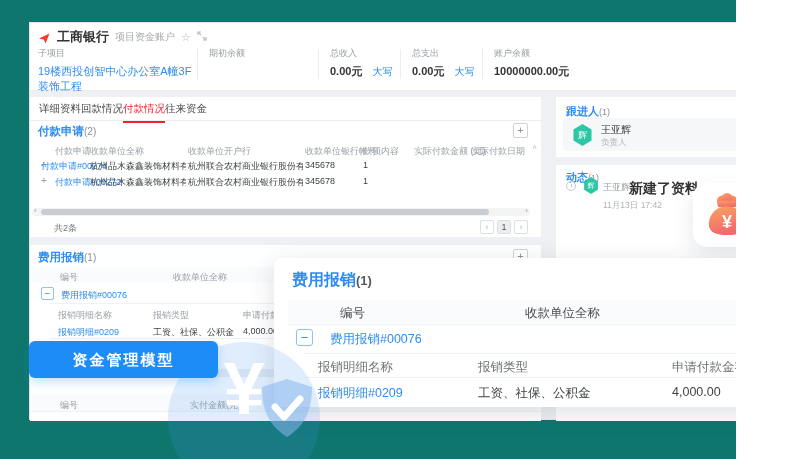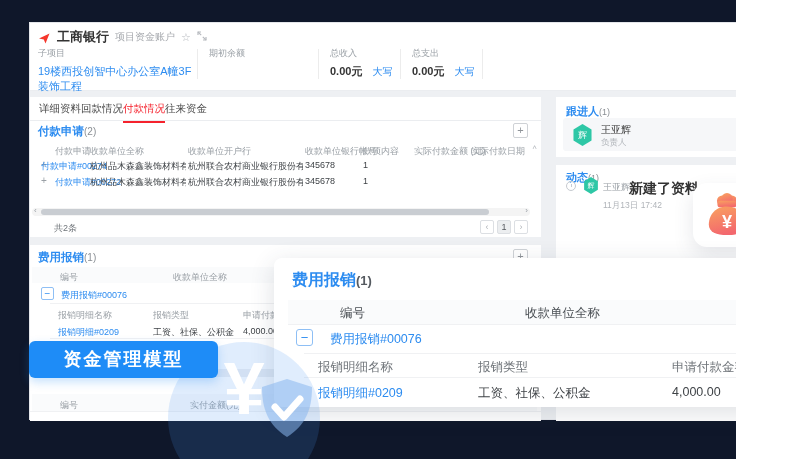--- a/index.html
+++ b/index.html
@@ -1,17 +1,17 @@
 <!DOCTYPE html>
 <html><head>
 <meta charset="utf-8">
 <style>
   * { margin:0; padding:0; box-sizing:border-box; }
   body { background:#fff; font-family:"Liberation Sans","DejaVu Sans",sans-serif; }
-  #canvas { position:relative; width:736px; height:459px; background:#0f172a; overflow:hidden; }
+  #canvas { position:relative; width:736px; height:459px; background:#0f766e; overflow:hidden; }
 
   .app { position:absolute; left:29px; top:22px; width:722px; height:398px;
          background:#eef0f3; border:1px solid #e4e6ea; }
 
   
   .hdr { position:absolute; left:0; top:0; width:720px; height:68px; background:#fff; border-bottom:1px solid #ebedf0; }
   .hdr-title-row { position:absolute; left:8px; top:6px; height:16px; display:flex; align-items:center; gap:6px; }
   .obj-arrow { width:13px; height:13px; display:inline-block; }
   .hdr-title { font-size:13px; font-weight:bold; color:#333; }
   .hdr-sub { font-size:10px; color:#a5a8ad; }
@@ -97,21 +97,21 @@
 
   
   .wm-circle { position:absolute; left:168px; top:342px; width:152px; height:152px; border-radius:50%;
                background:rgba(72,148,243,.17); z-index:30; pointer-events:none; }
   .wm-yen { position:absolute; left:196px; top:348px; width:96px; text-align:center; font-size:74px; font-weight:bold;
             color:#fff; z-index:31; pointer-events:none; line-height:1.1; }
   .wm-shield { position:absolute; left:258px; top:377px; z-index:32; pointer-events:none; }
 
   
   .badge { position:absolute; left:29px; top:341px; width:189px; height:37px; background:#1e8cf7; border-radius:6px;
-           z-index:40; color:#fff; font-size:18px; font-weight:bold; text-align:center; line-height:37px;
+           z-index:40; color:#fff; font-size:15px; font-weight:bold; text-align:center; line-height:37px;
            letter-spacing:2px; box-shadow:0 4px 10px rgba(30,140,247,.25); }
 </style>
 </head>
 <body>
 
 <div id="canvas">
   <div class="app">
 
     <div class="hdr">
       <div class="hdr-title-row">
@@ -143,20 +143,24 @@
       <div class="stat" style="left:300px;">
         <div class="lb">总收入</div>
         <div class="vl"><span>0.00元</span><span class="caps">大写</span></div>
       </div>
       <div class="vdiv" style="left:370px;"></div>
       <div class="stat" style="left:382px;">
         <div class="lb">总支出</div>
         <div class="vl"><span>0.00元</span><span class="caps">大写</span></div>
       </div>
       <div class="vdiv" style="left:452px;"></div>
+      <div class="stat" style="left:464px;">
+        <div class="lb">账户余额</div>
+        <div class="vl">10000000.00元</div>
+      </div>
     </div>
 
     <div class="leftcard">
       <div class="tabs">
         <span class="tab" style="left:9px;">详细资料</span>
         <span class="tab" style="left:51px;">回款情况</span>
         <span class="tab active" style="left:93px;">付款情况</span>
         <span class="tab" style="left:135px;">往来资金</span>
       </div>
 

